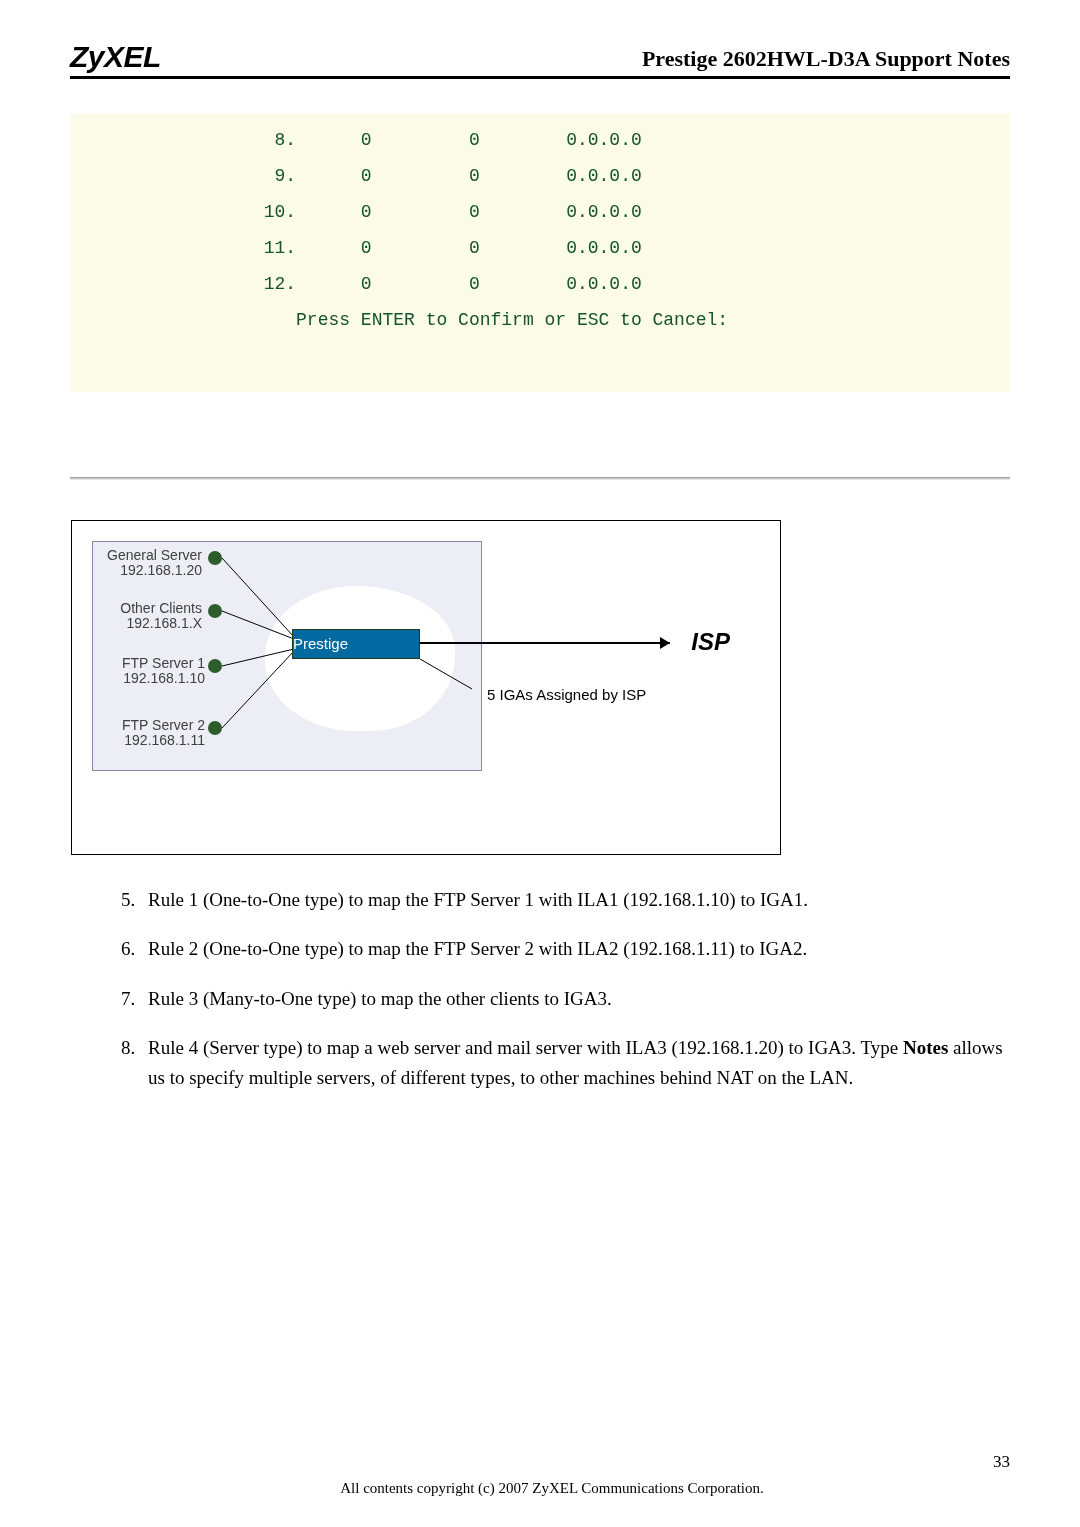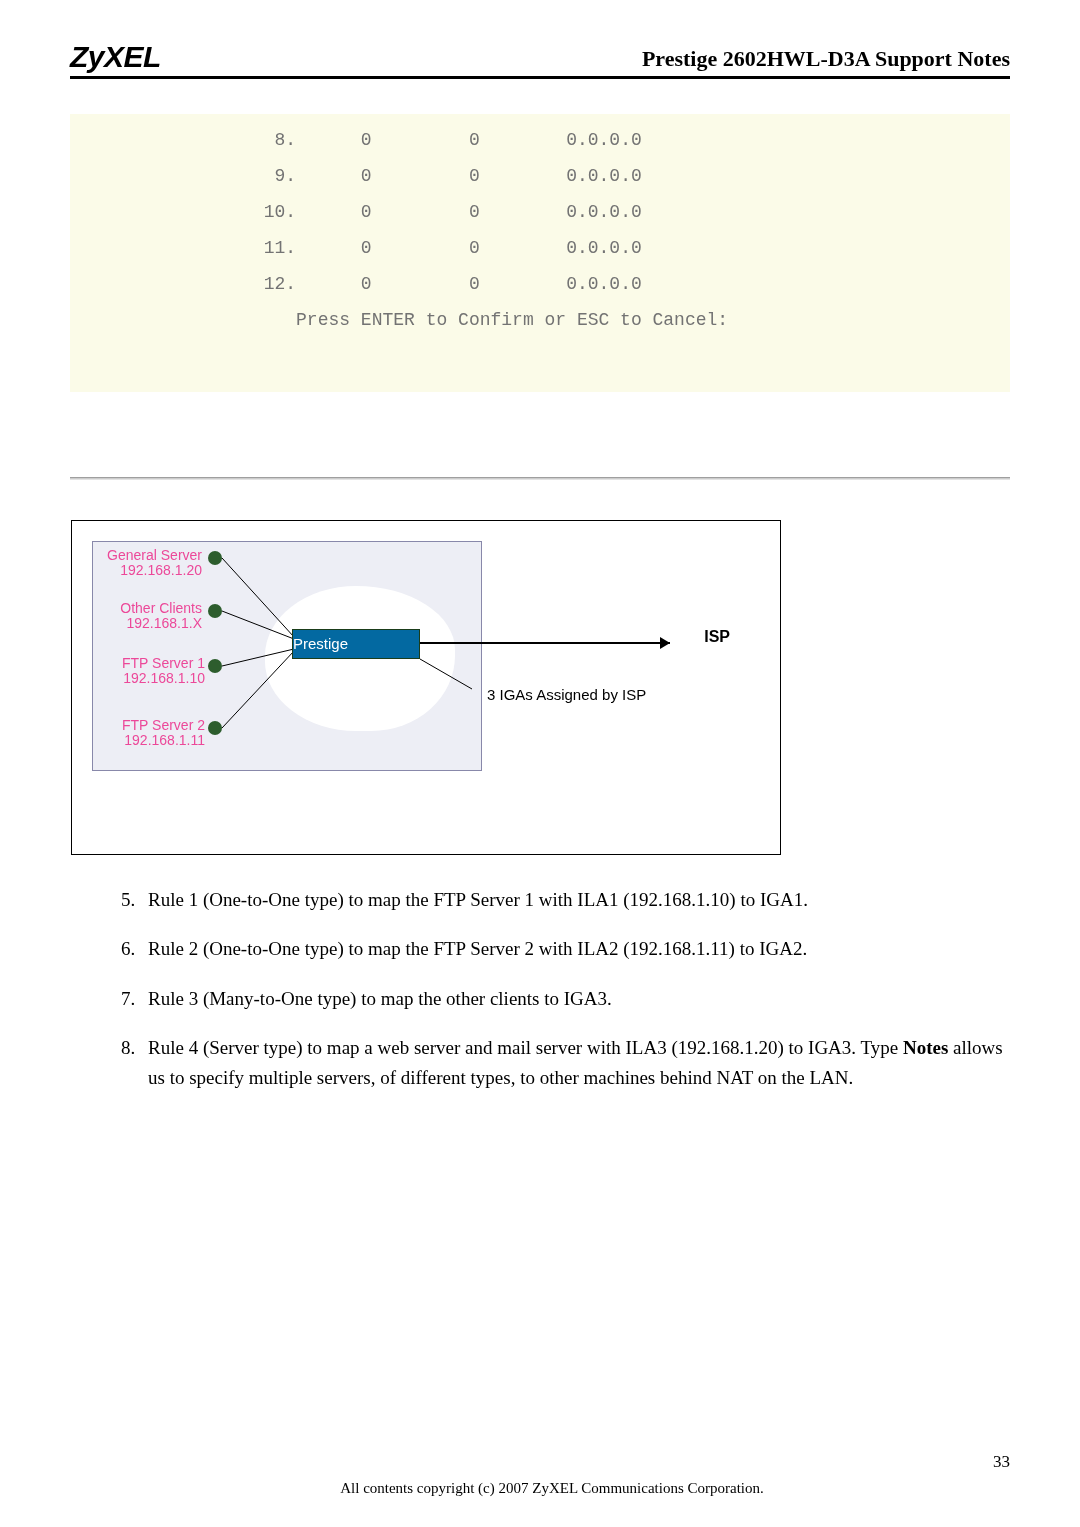--- a/index.html
+++ b/index.html
@@ -35,21 +35,21 @@
     font-size: 22px;
     font-weight: bold;
     padding-bottom: 2px;
   }
   .code-block {
     background: #fbfbe8;
     font-family: "Courier New", Courier, monospace;
     font-size: 18px;
     line-height: 2.0;
     padding: 8px 10px 18px 10px;
-    color: #737373;
+    color: #14532d;
     white-space: pre;
     margin-bottom: 85px;
   }
   .code-row {
     display: block;
   }
   .hr-shaded {
     border: 0;
     height: 3px;
     background: linear-gradient(to bottom, #888 0%, #ccc 50%, #eee 100%);
@@ -86,21 +86,21 @@
     width: 190px;
     height: 145px;
     background: #fff;
     border-radius: 60% 65% 55% 60% / 60% 55% 65% 60%;
   }
   .client-row {
     position: absolute;
     left: 10px;
     font-family: "Comic Sans MS", cursive, sans-serif;
     font-size: 14px;
-    color: #ec4899;
+    color: #404040;
     line-height: 1.1;
     text-align: right;
     z-index: 3;
   }
   .client-dot {
     position: absolute;
     width: 14px;
     height: 14px;
     background: #2d5d2d;
     border-radius: 50%;
@@ -129,21 +129,22 @@
     height: 333px;
     z-index: 4;
     pointer-events: none;
   }
   .isp-label {
     position: absolute;
     right: 50px;
     top: 107px;
     font-family: "Comic Sans MS", cursive, sans-serif;
     font-weight: bold;
-    font-size: 16px;
+    font-style: italic;
+    font-size: 24px;
     z-index: 5;
   }
   .iga-label {
     position: absolute;
     left: 415px;
     top: 165px;
     font-family: "Comic Sans MS", cursive, sans-serif;
     font-size: 15px;
     z-index: 5;
   }
@@ -229,21 +230,21 @@
 
     <div class="client-row" style="top:197px; width:123px;">
       <span>FTP Server 2</span><br>
       <span>192.168.1.11</span>
     </div>
     <div class="client-dot" style="left:136px; top:200px;"></div>
 
     <div class="prestige-box">Prestige</div>
 
     <div class="isp-label">ISP</div>
-    <div class="iga-label">3 IGAs Assigned by ISP</div>
+    <div class="iga-label">5 IGAs Assigned by ISP</div>
 
     <svg class="svg-overlay">
 
       <line x1="150" y1="37" x2="222" y2="116" stroke="#000" stroke-width="1"></line>
       <line x1="150" y1="90" x2="222" y2="118" stroke="#000" stroke-width="1"></line>
       <line x1="150" y1="145" x2="222" y2="128" stroke="#000" stroke-width="1"></line>
       <line x1="150" y1="207" x2="222" y2="130" stroke="#000" stroke-width="1"></line>
 
       <line x1="348" y1="122" x2="598" y2="122" stroke="#000" stroke-width="2"></line>
       <polygon points="598,122 588,116 588,128" fill="#000"></polygon>

